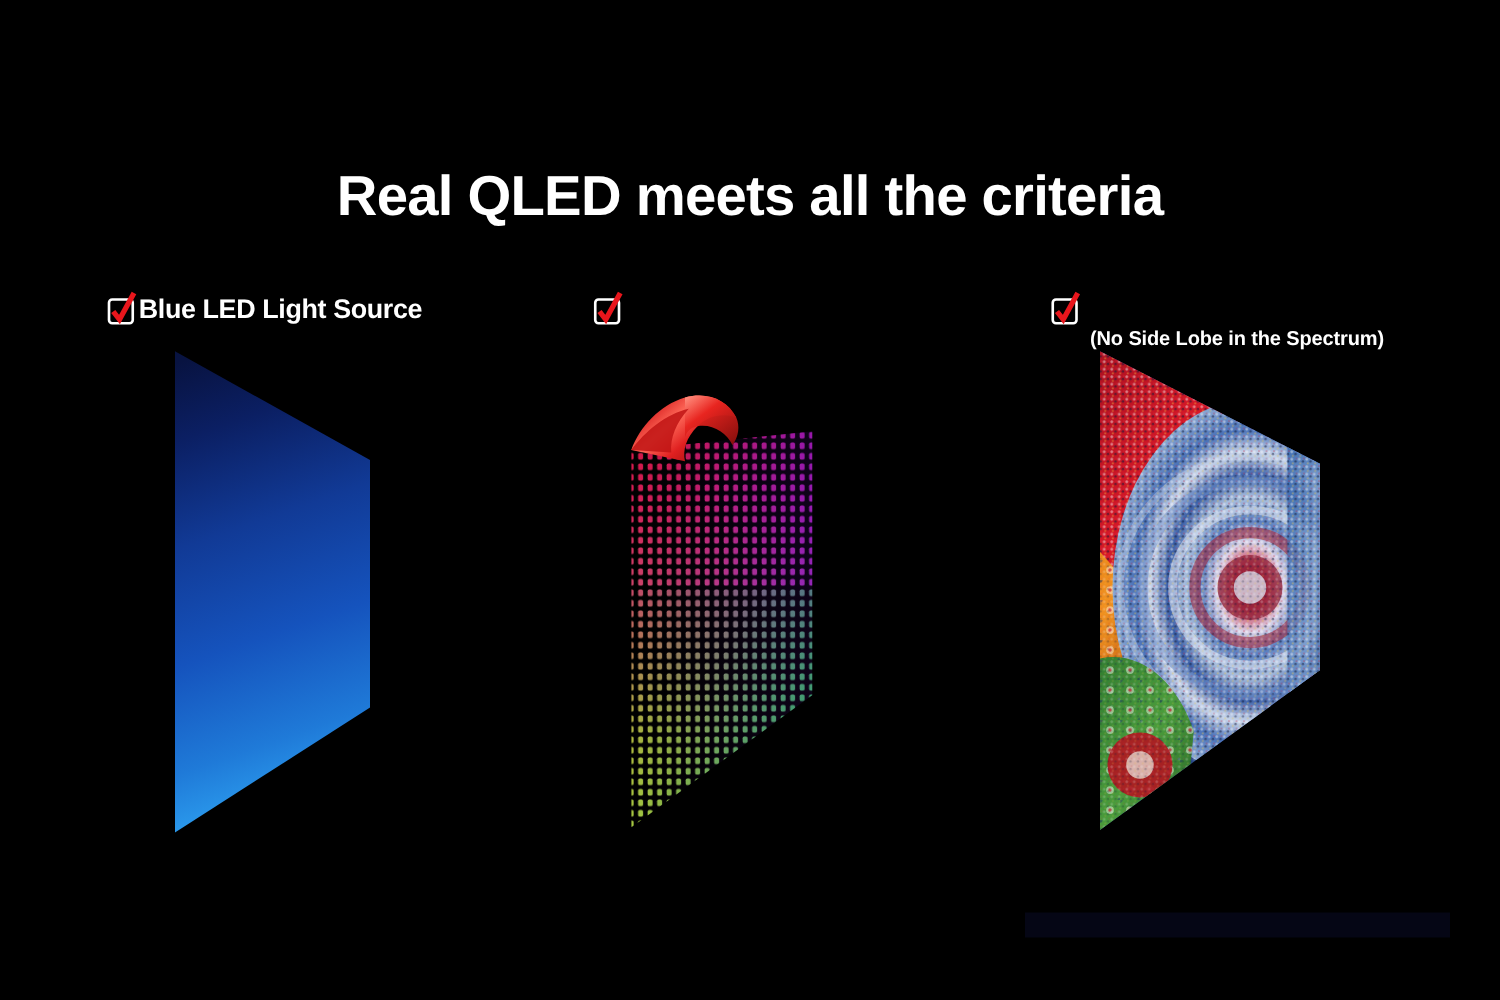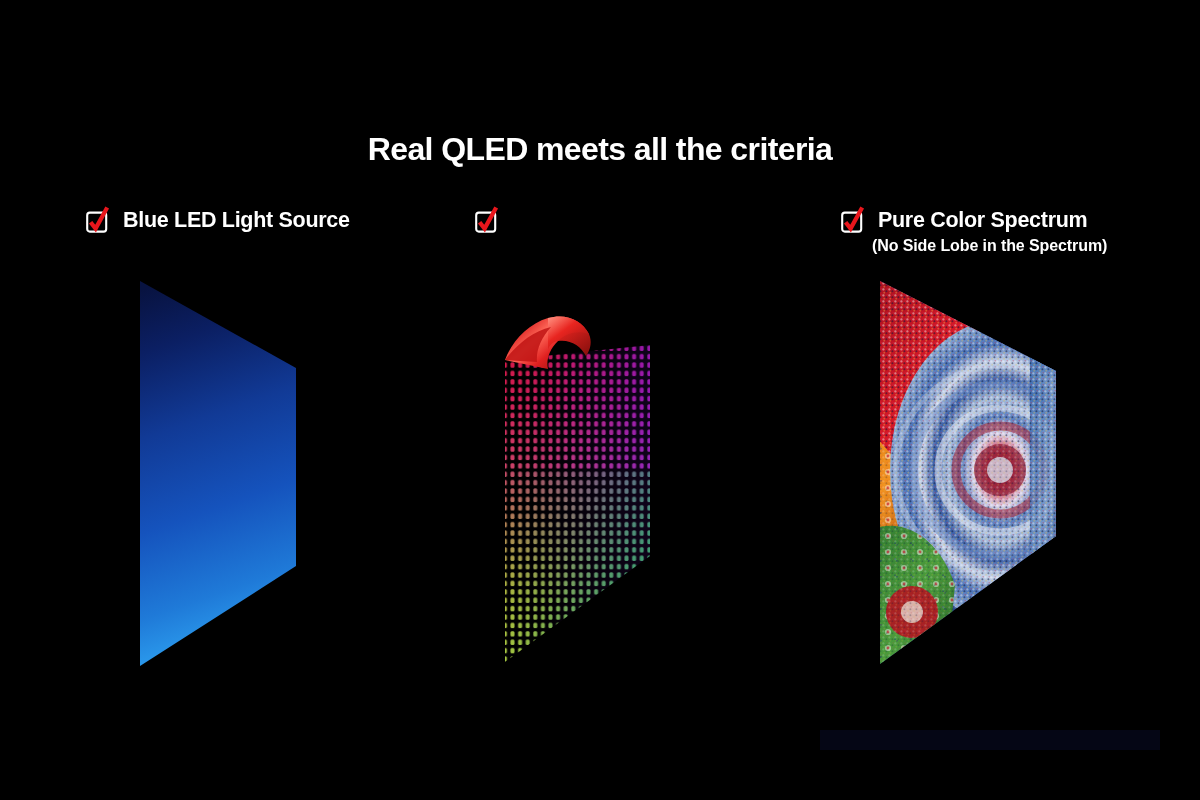--- a/index.html
+++ b/index.html
@@ -17,37 +17,38 @@
     -webkit-font-smoothing: antialiased;
   }
 
   
   .page-title {
     position: absolute;
     left: 0;
     top: 131px;
     width: 1200px;
     text-align: center;
-    font-size: 32px;
+    font-size: 45px;
     font-weight: bold;
     letter-spacing: -0.6px;
     color: #ffffff;
     white-space: nowrap;
   }
 
   
   .feature {
     position: absolute;
     top: 205px;
   }
   .feature-head {
     display: flex;
     align-items: flex-start;
-    gap: 15px;
+    gap: 3px;
     white-space: nowrap;
+    margin-top: 27px;
   }
   .feature-label {
     font-size: 21.5px;
     font-weight: bold;
     letter-spacing: -0.3px;
     color: #ffffff;
     line-height: 30px;
   }
   .feature-sub {
     font-size: 16px;
@@ -122,21 +123,20 @@
 </div>
 
 <div class="feature" id="feature-3">
   <div class="feature-head">
     <span class="check-icon">
       <svg width="22" height="28" viewBox="0 0 22 28">
         <rect x="1.2" y="6.6" width="19" height="19" rx="2.6" ry="2.6" fill="none" stroke="#ffffff" stroke-width="2.1"></rect>
         <path d="M4.6 16.2 L9.6 22.6 L21.2 1.4" fill="none" stroke="#e8161c" stroke-width="4.2" stroke-linecap="butt" stroke-linejoin="miter"></path>
       </svg>
     </span>
-    <span class="feature-label">Pure Color Spectrum</span>
   </div>
   <div class="feature-sub">(No Side Lobe in the Spectrum)</div>
 </div>
 
 <div class="stage">
 <svg width="1200" height="800" viewBox="0 0 1200 800" xmlns="http://www.w3.org/2000/svg">
   <defs>
 
     <linearGradient id="blueGrad" x1="0.18" y1="0" x2="0.32" y2="1">
       <stop offset="0" stop-color="#081341"></stop>

